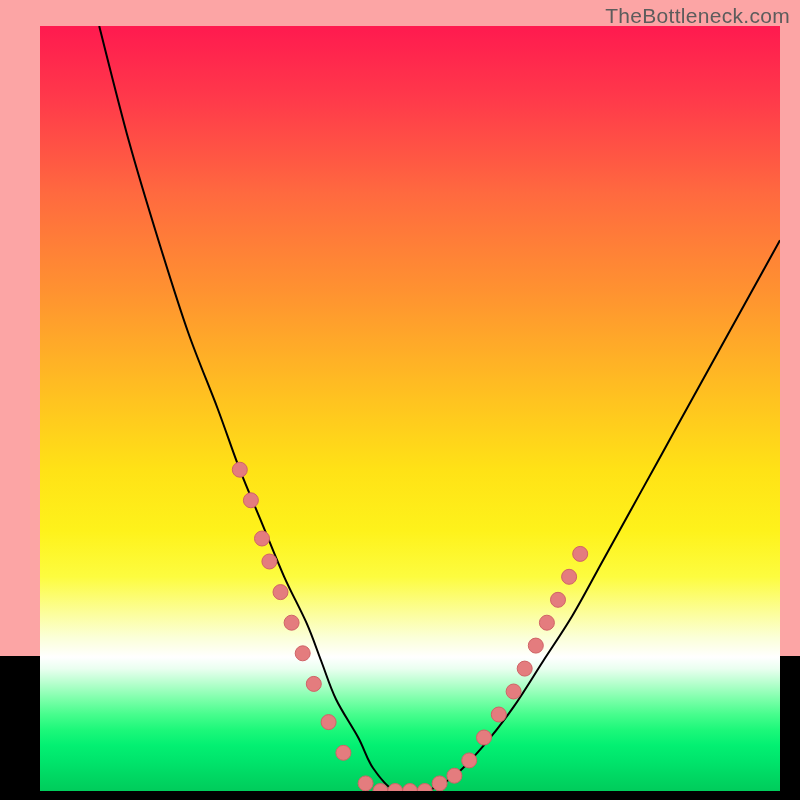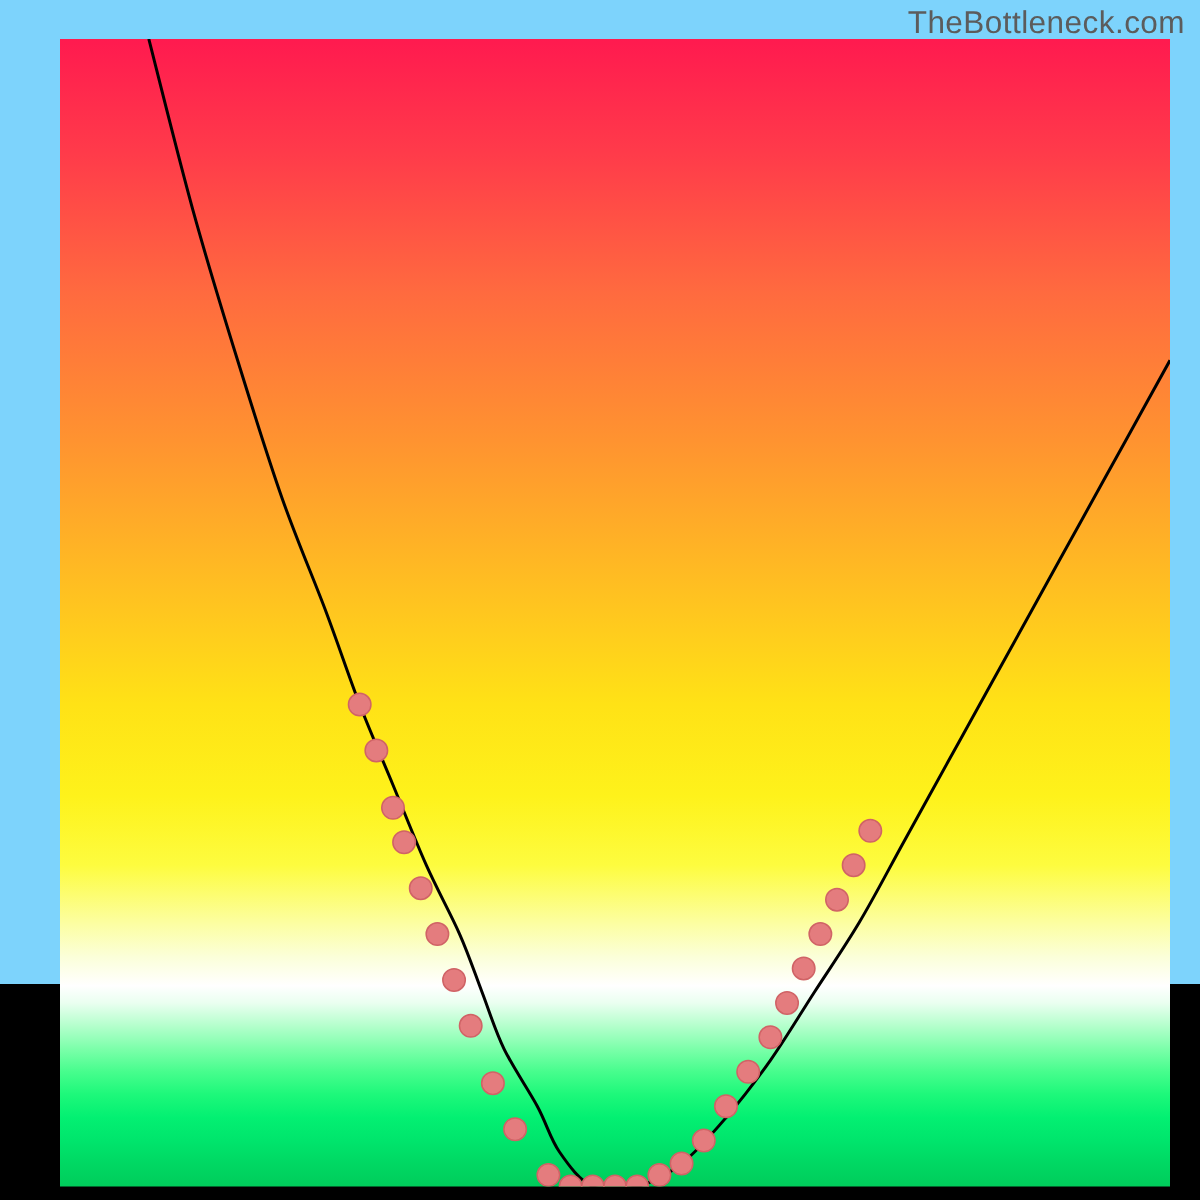--- a/index.html
+++ b/index.html
@@ -8,21 +8,21 @@
     width: 800px;
     height: 800px;
     background: #000;
     font-family: Arial, Helvetica, sans-serif;
     overflow: hidden;
   }
   .frame {
     position: relative;
     width: 800px;
     height: 656px;
-    background: #7dd3fc;
+    background: #fca5a5;
   }
   .plot-area {
     position: absolute;
     left: 40px;
     top: 26px;
     width: 740px;
     height: 765px;
     background: linear-gradient(to bottom,
       #ff1a4f 0%,
       #ff3b4a 10%,

